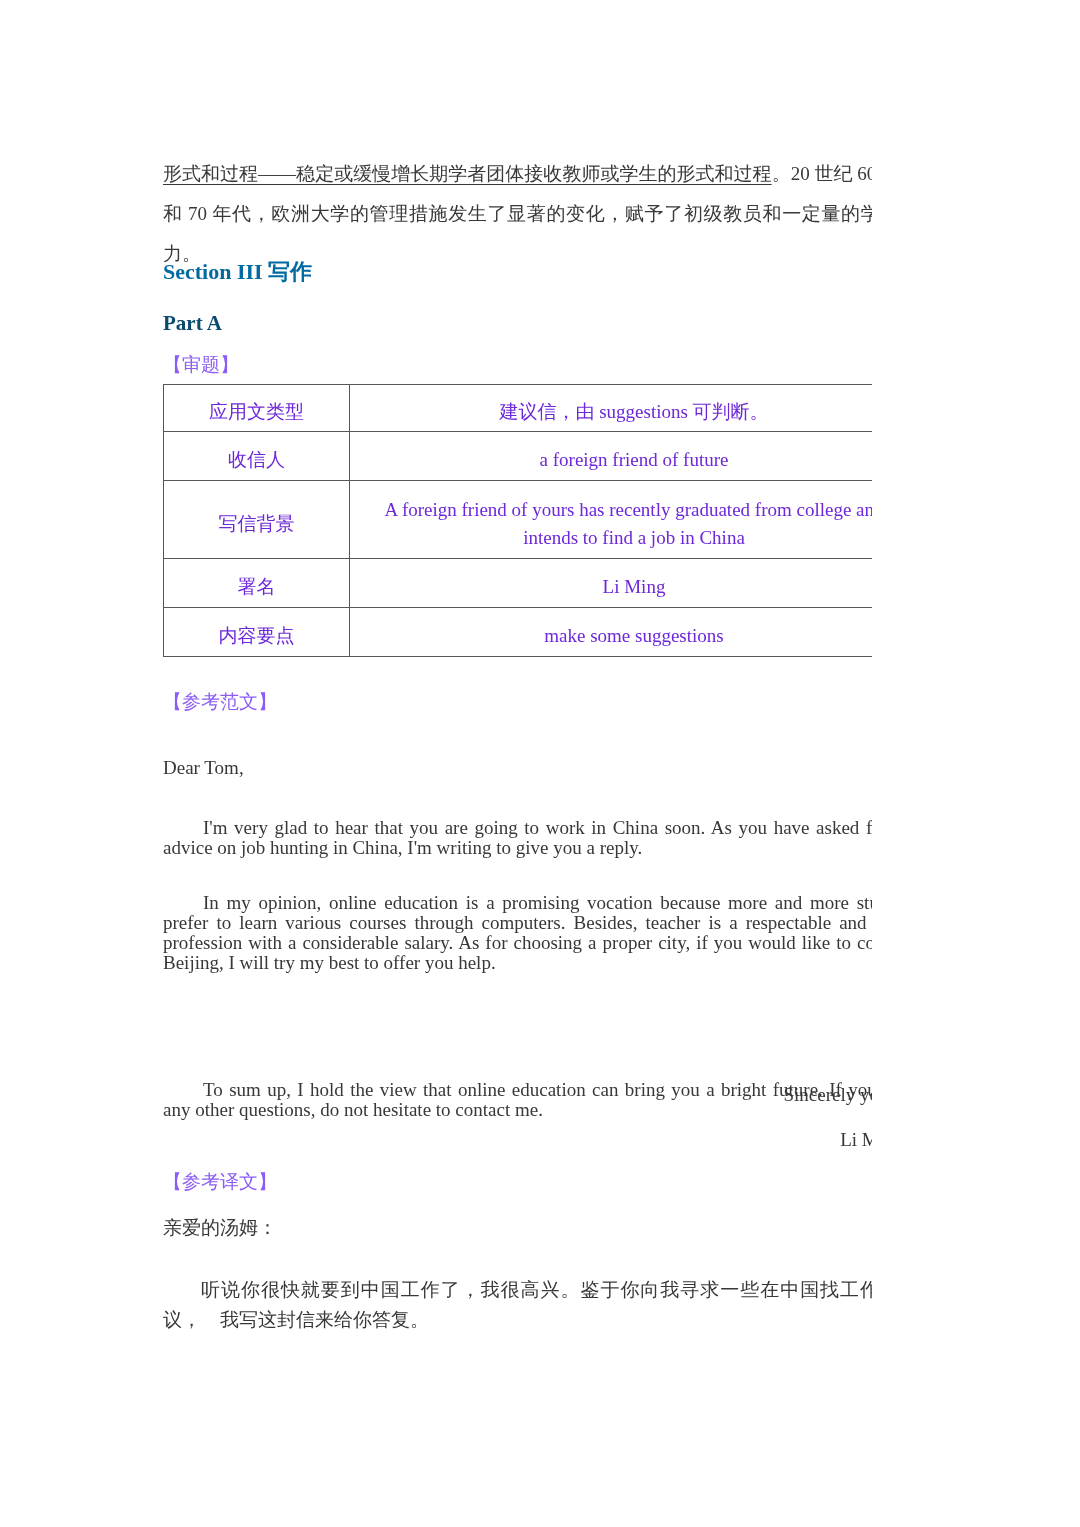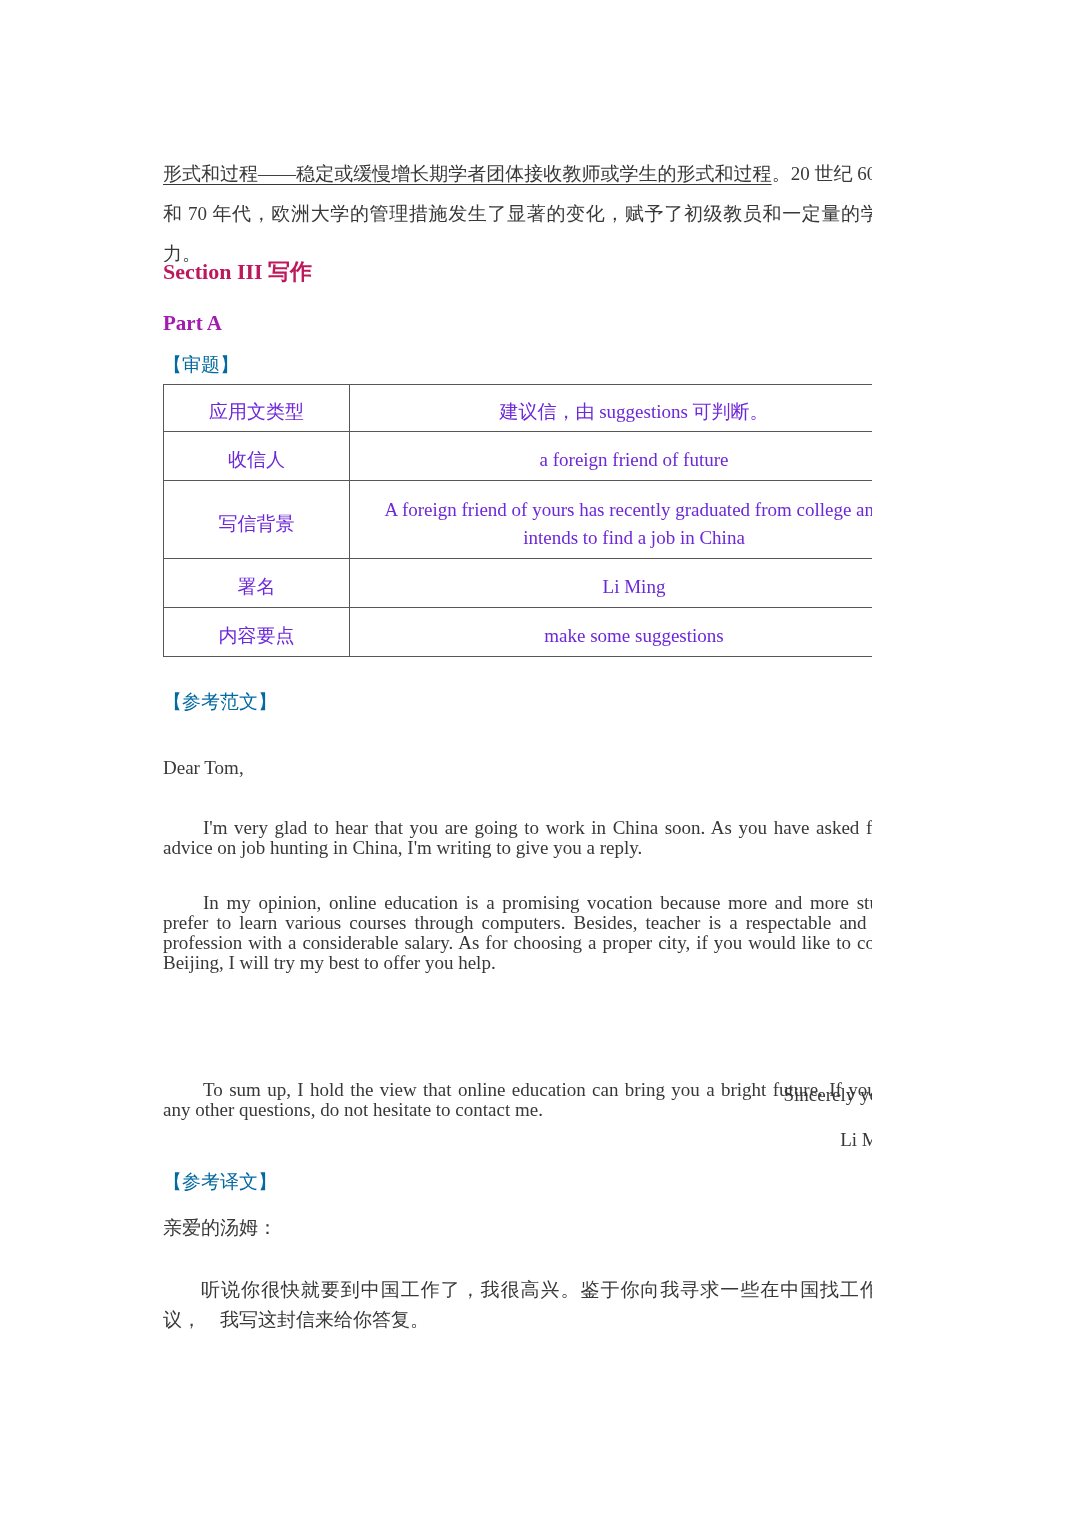--- a/index.html
+++ b/index.html
@@ -16,31 +16,31 @@
 
   .intro {
     left: 163px; top: 135px; width: 756px;
     font-size: 19px; line-height: 40px;
     text-align: justify;
   }
   .u { text-decoration: underline; text-underline-offset: 4px; }
 
   .sec-title {
     left: 163px; top: 258px;
-    font-size: 22px; font-weight: bold; color: #be185d;
+    font-size: 22px; font-weight: bold; color: #0369a1;
     line-height: 28px;
   }
   .part-title {
     left: 163px; top: 309px;
-    font-size: 21px; font-weight: bold; color: #a21caf;
+    font-size: 21px; font-weight: bold; color: #0c4a6e;
     line-height: 28px;
   }
   .bracket-label {
     left: 163px;
-    font-size: 19px; line-height: 26px; color: #0369a1;
+    font-size: 19px; line-height: 26px; color: #8b5cf6;
   }
   #lbl-analysis    { top: 352px; }
   #lbl-sample      { top: 689px; text-align: right; }
   #lbl-translation { top: 1169px; }
 
   table.grid {
     position: absolute;
     left: 163px; top: 384px; width: 756px;
     border-collapse: collapse; table-layout: fixed;
     font-size: 19px; color: #6d28d9;

